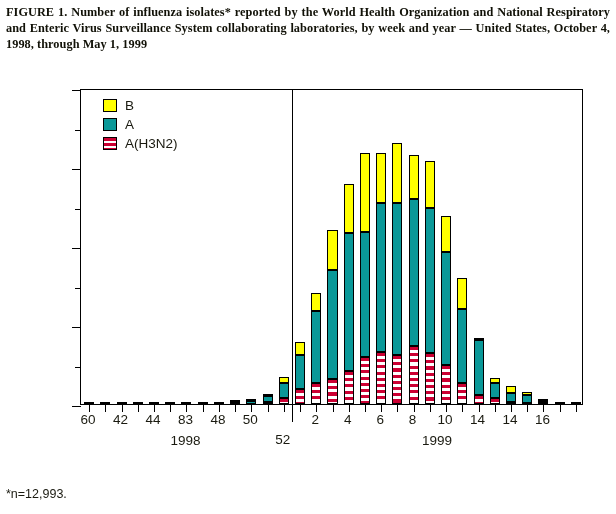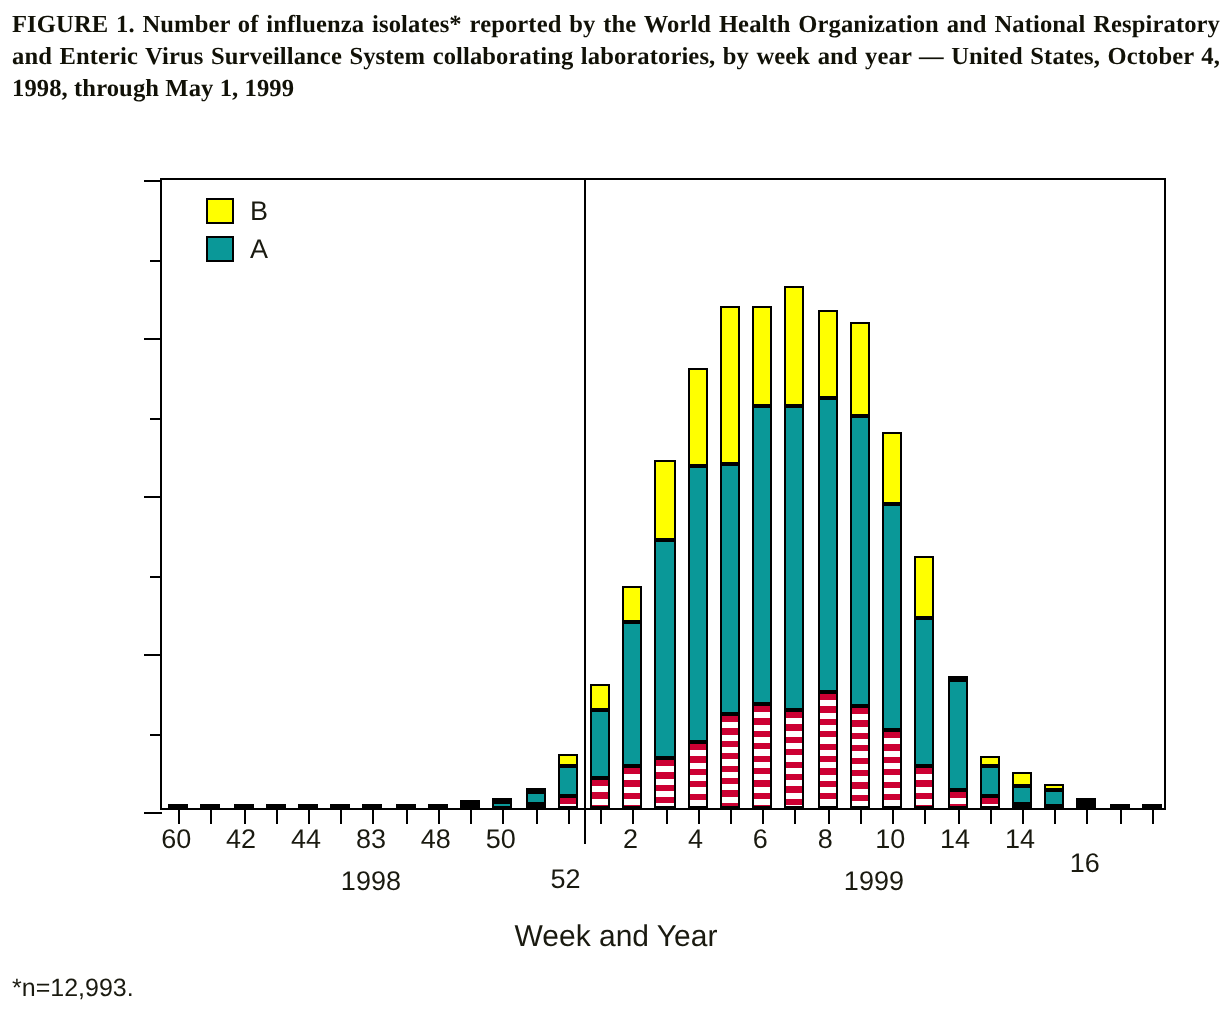--- a/index.html
+++ b/index.html
@@ -351,45 +351,48 @@
       <div class="bar" style="left: 473.631px; width: 10.06px; height: 2px;">
         <div class="seg seg-a" style="bottom: 0px; height: 1.6px;"></div>
       </div>
       <div class="x-tick" style="left: 494.887px;"></div>
       <div class="bar" style="left: 489.857px; width: 10.06px; height: 2px;">
         <div class="seg seg-a" style="bottom: 0px; height: 1.6px;"></div>
       </div>
       <div id="year-divider" style="left: 210.935px; height: 332px;"></div>
     </div>
 
-  <div id="x-axis-title">Week and Year</div>
 
   <div id="legend">
     <div class="legend-row">
       <span class="legend-swatch sw-b"></span>
       <span class="legend-label">B</span>
     </div>
     <div class="legend-row">
       <span class="legend-swatch sw-a"></span>
       <span class="legend-label">A</span>
+    </div>
+    <div class="legend-row">
+      <span class="legend-swatch sw-h3n2"></span>
+      <span class="legend-label">A(H3N2)</span>
     </div>
   </div>
 
 <div class="x-label" style="left: 88.1129px;">60</div>
     <div class="x-label" style="left: 120.565px;">42</div>
     <div class="x-label" style="left: 153.016px;">44</div>
     <div class="x-label" style="left: 185.468px;">83</div>
     <div class="x-label" style="left: 217.919px;">48</div>
     <div class="x-label" style="left: 250.371px;">50</div>
     <div class="x-label" style="left: 282.823px; margin-top: 20px;">52</div>
     <div class="x-label" style="left: 315.274px;">2</div>
     <div class="x-label" style="left: 347.726px;">4</div>
     <div class="x-label" style="left: 380.177px;">6</div>
     <div class="x-label" style="left: 412.629px;">8</div>
     <div class="x-label" style="left: 445.081px;">10</div>
     <div class="x-label" style="left: 477.532px;">14</div>
     <div class="x-label" style="left: 509.984px;">14</div>
-    <div class="x-label" style="left: 542.435px; margin-top: 12px;">16</div>
+    <div class="x-label" style="left: 542.435px;">16</div>
     <div class="year-label" style="left: 185.468px;">1998</div>
     <div class="year-label" style="left: 436.968px;">1999</div>
   </div>
 
 <div id="footnote">*n=12,993.</div>
 
 </body></html>

